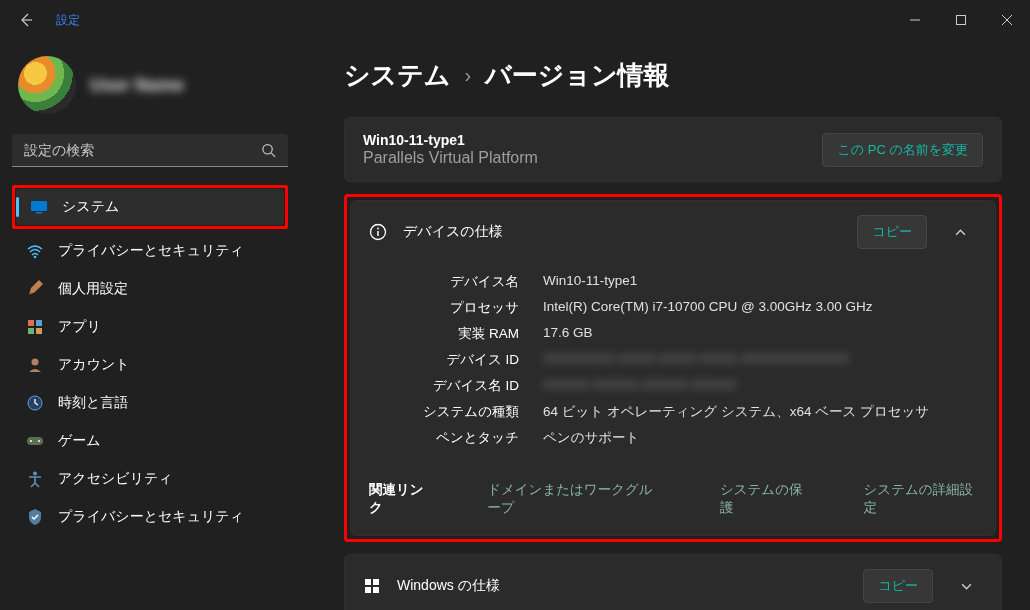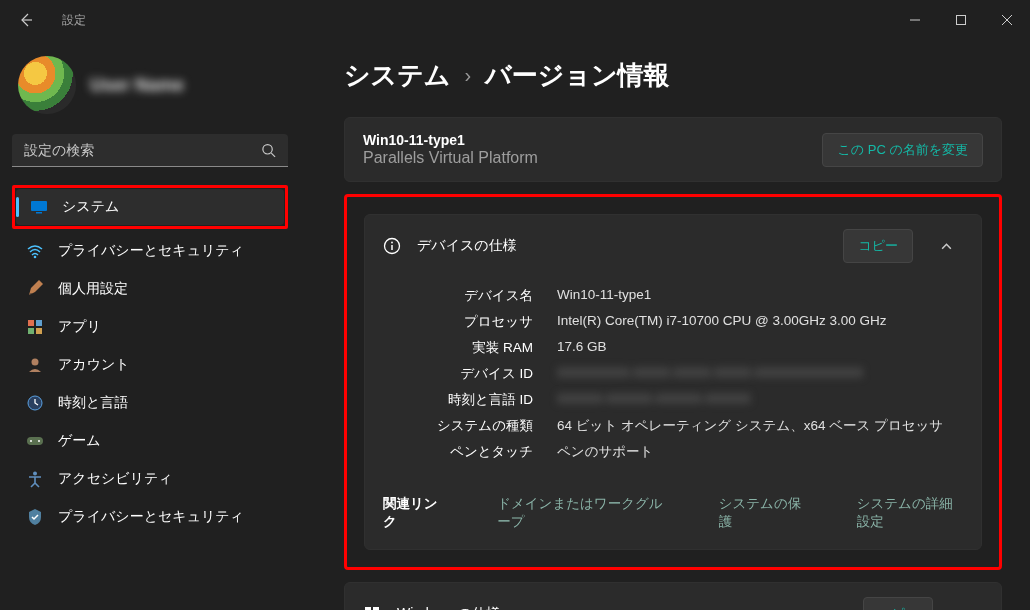--- a/index.html
+++ b/index.html
@@ -1,19 +1,19 @@
 <!DOCTYPE html>
 <html><head>
 <meta charset="utf-8">
 <style>
   * { margin: 0; padding: 0; box-sizing: border-box; font-family: "Yu Gothic UI", "Segoe UI", sans-serif; }
   body { background: #202020; color: #ffffff; width: 1030px; height: 610px; overflow: hidden; }
   .titlebar { height: 40px; display: flex; align-items: center; padding: 0 0 0 18px; }
   .titlebar .back { width: 20px; color: #ccc; cursor: pointer; }
-  .titlebar .title { margin-left: 24px; font-size: 12px; color: #a3a3a3; }
+  .titlebar .title { margin-left: 18px; font-size: 12px; color: #3b82f6; }
   .titlebar .caption { margin-left: auto; display: flex; }
   .titlebar .caption div { width: 46px; height: 40px; display: flex; align-items: center; justify-content: center; color: #ccc; cursor: pointer; }
   .app { display: flex; height: calc(100% - 40px); }
   .sidebar { width: 300px; padding: 8px 12px 0 12px; }
   .profile { display: flex; align-items: center; gap: 14px; padding: 8px 6px 20px 6px; }
   .avatar { width: 58px; height: 58px; border-radius: 50%; background: radial-gradient(circle at 30% 30%, #f5c842 0 20%, #e88b2a 20% 35%, #6fb84f 35% 50%, #3a7f3a 50% 65%, #2a2a2a 65% 100%); }
   .profile-name { filter: blur(4px); font-size: 18px; font-weight: 600; color:#ddd; }
   .searchbox { position: relative; margin-bottom: 18px; }
   .searchbox input { width: 100%; background: #2d2d2d; border: none; border-bottom: 1px solid #8a8a8a; color: #a3a3a3; padding: 8px 36px 8px 12px; font-size: 14px; border-radius: 4px 4px 0 0; outline: none; }
   .searchbox input::placeholder { color: #c8c8c8; }
@@ -24,21 +24,21 @@
   .nav-item.selected { background: #2d2d2d; }
   .nav-item.selected::before { content: ""; position: absolute; left: 0; top: 8px; bottom: 8px; width: 3px; background: #4cc2ff; border-radius: 2px; }
   .highlight-box { border: 3px solid #ff0000; border-radius: 2px; padding: 1px; margin-bottom: 2px; }
   .main { flex: 1; padding: 18px 28px 0 44px; overflow: hidden; }
   .breadcrumb { font-size: 26px; font-weight: 600; display: flex; align-items: center; gap: 14px; margin-bottom: 24px; }
   .breadcrumb .sep { color: #9a9a9a; font-size: 20px; font-weight: 400; }
   .pcname-card { background: #2b2b2b; border: 1px solid #303030; border-radius: 6px; padding: 14px 18px; display: flex; align-items: center; margin-bottom: 12px; }
   .pcname-card .pn { font-size: 14px; font-weight: 600; }
   .pcname-card .sub { font-size: 16px; color: #9e9e9e; margin-top: 1px; }
   .btn { background: #373737; border: 1px solid #454545; color: #14b8a6; font-size: 13px; padding: 7px 14px; border-radius: 4px; cursor: pointer; }
-  .red-panel { border: 3px solid #ff0000; border-radius: 4px; padding: 17px; margin-bottom: 12px; }
+  .red-panel { border: 3px solid #ff0000; border-radius: 4px; padding: 3px; margin-bottom: 12px; }
   .panel { background: #2b2b2b; border: 1px solid #303030; border-radius: 6px; }
   .panel-header { display: flex; align-items: center; gap: 16px; padding: 14px 18px; }
   .panel-header .picon { width: 18px; color: #fff; }
   .panel-header .ptitle { font-size: 14px; flex: 1; }
   .chev { width: 34px; height: 34px; display: flex; align-items: center; justify-content: center; color: #ccc; cursor: pointer; }
   .panel-body { padding: 6px 18px 16px 60px; }
   .spec-row { display: flex; gap: 24px; padding: 4px 0; font-size: 13.5px; }
   .spec-row .k { width: 108px; color: #fff; text-align: right; }
   .spec-row .v { color: #e0e0e0; }
   .spec-row .v.blur { filter: blur(4px); color:#888; }
@@ -228,21 +228,21 @@
             </div>
             <div class="spec-row">
               <div class="k">実装 RAM</div>
               <div class="v">17.6 GB</div>
             </div>
             <div class="spec-row">
               <div class="k">デバイス ID</div>
               <div class="v blur">XXXXXXXX-XXXX-XXXX-XXXX-XXXXXXXXXXXX</div>
             </div>
             <div class="spec-row">
-              <div class="k">時刻と言語 ID</div>
+              <div class="k">デバイス名 ID</div>
               <div class="v blur">XXXXX-XXXXX-XXXXX-XXXXX</div>
             </div>
             <div class="spec-row">
               <div class="k">システムの種類</div>
               <div class="v">64 ビット オペレーティング システム、x64 ベース プロセッサ</div>
             </div>
             <div class="spec-row">
               <div class="k">ペンとタッチ</div>
               <div class="v">ペンのサポート</div>
             </div>

